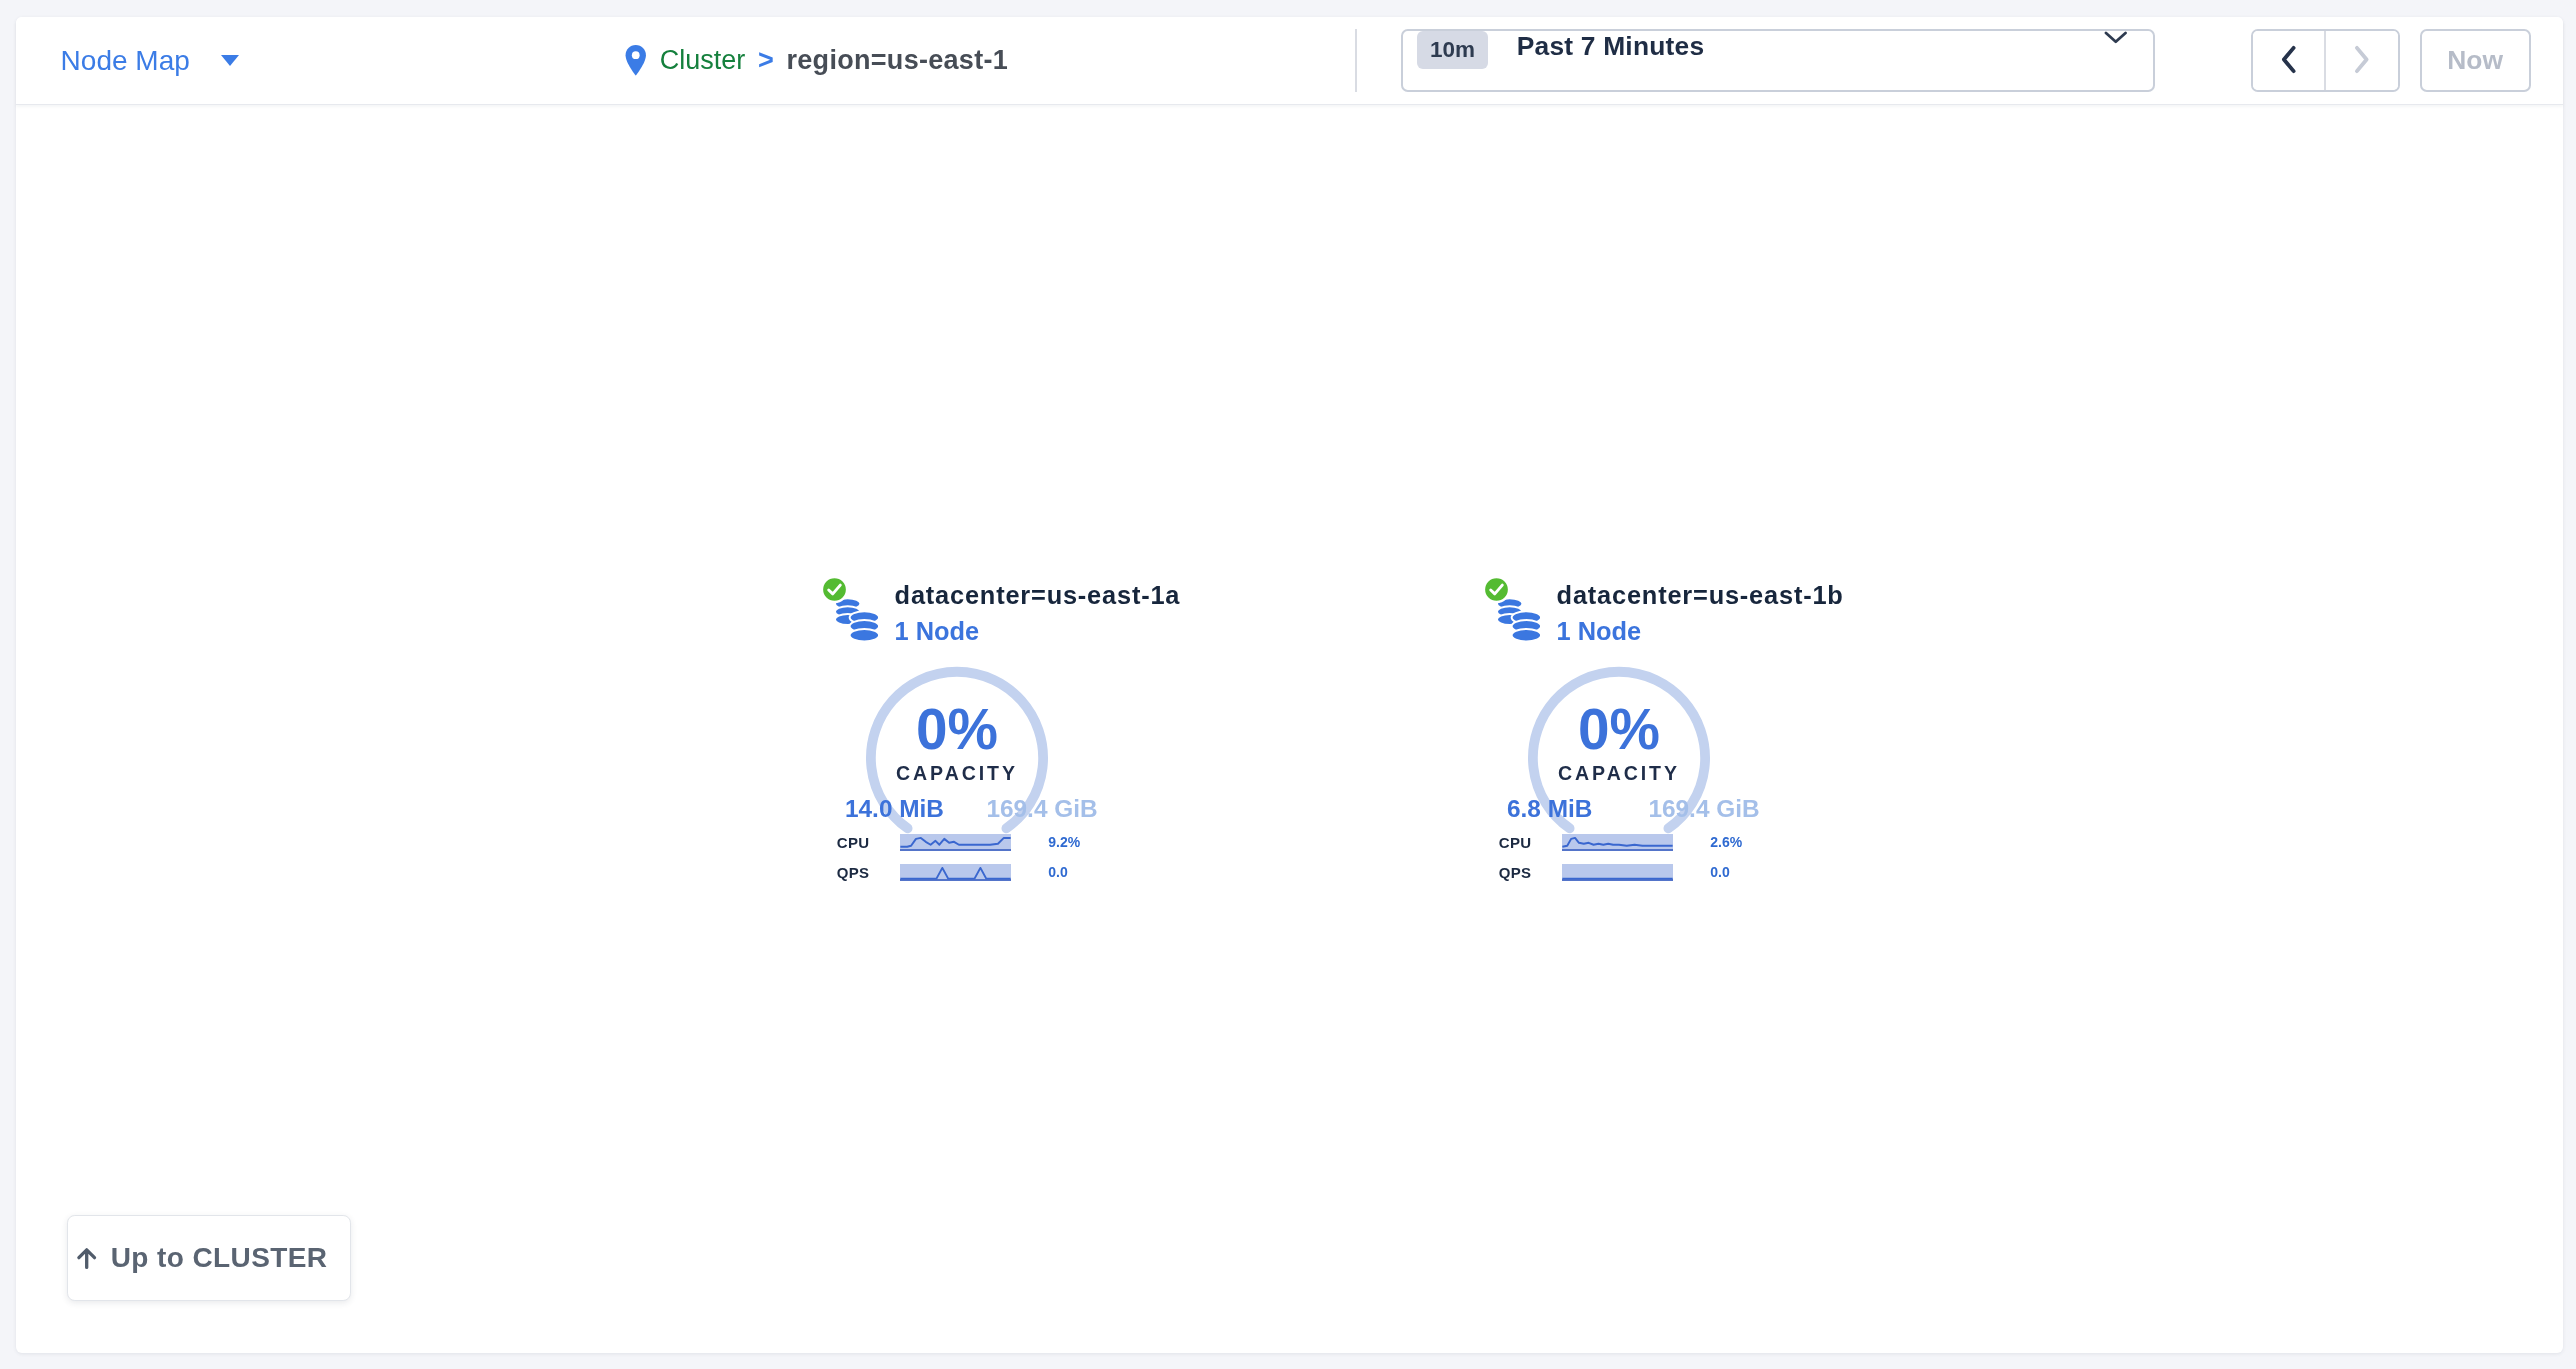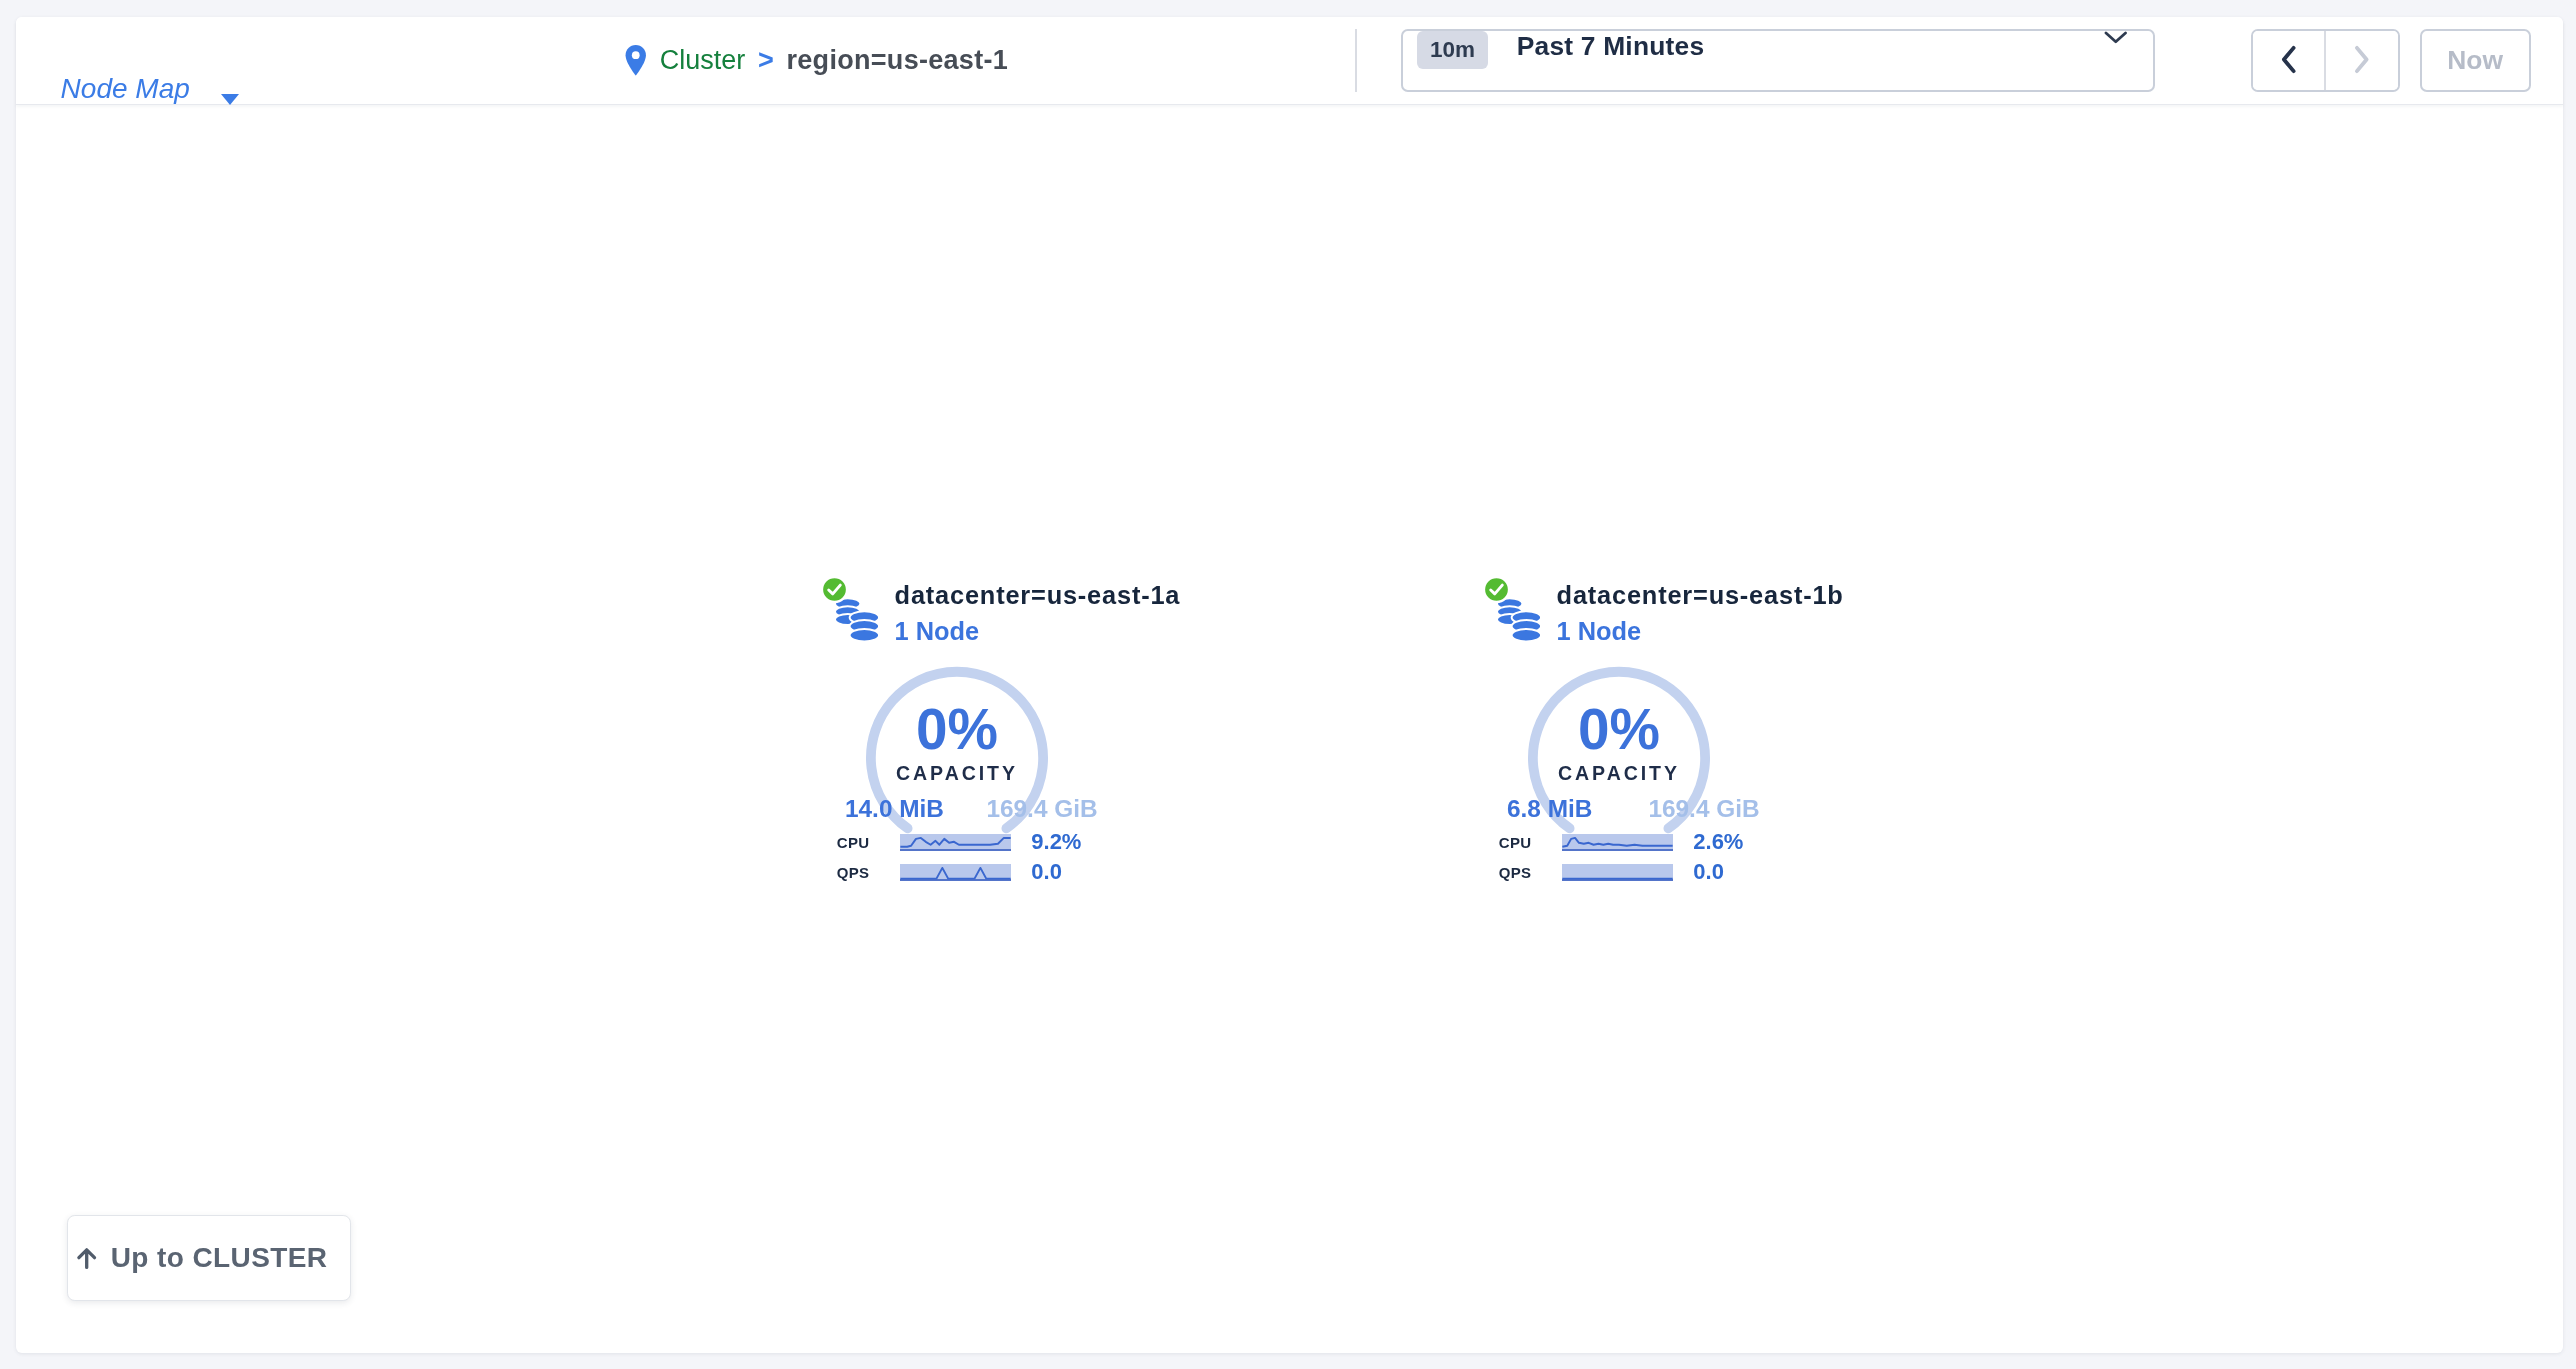--- a/index.html
+++ b/index.html
@@ -21,21 +21,21 @@
 
   
   .topbar {
     position:absolute; left:0; top:0; width:100%; height:88px;
     background:#fff; border-radius:5.9px 5.9px 0 0;
     border-bottom:1px solid #e7e9ee;
     box-shadow:0 2px 2.9px rgba(60,70,90,.05);
   }
   .view-select {
     position:absolute; left:45px; top:0; height:88px;
-    display:flex; align-items:flex-end; gap:31px; cursor:pointer;font-style:italic;
+    display:flex; align-items:center; gap:31px; cursor:pointer;
   }
   .view-select .vs-label { font-size:28px; color:#3b7ce6; }
   .caret-down {
     width:0; height:0;
     border-left:9.8px solid transparent; border-right:9.8px solid transparent;
     border-top:11.7px solid #3b7ce6;
   }
   .breadcrumb {
     position:absolute; left:608px; top:0; height:88px;
     display:flex; align-items:center; gap:12.7px;
@@ -102,21 +102,21 @@
   .metric-row { position:absolute; left:0; display:flex; align-items:center; height:23.5px; }
   .metric-row.r0 { top:256px; }
   .metric-row.r1 { top:286px; }
   .m-label { width:67px; text-align:center; font-size:15px; font-weight:700; color:#1c2a42; letter-spacing:0.3px; }
   .spark {
     margin-left:13.7px; width:111px; height:16.6px;
     background:#b9c8ec; border-bottom:2px solid #5474c9; position:relative;
   }
   .spark svg { position:absolute; left:0; top:0; overflow:visible; }
   .spark polyline { fill:none; stroke:#3a67cf; stroke-width:2; stroke-linejoin:round; }
-  .m-value { margin-left:20px; font-size:22px; font-weight:700; color:#2f6ad1;text-align:right; }
+  .m-value { margin-left:37px; font-size:14px; font-weight:700; color:#2f6ad1;text-align:right; }
 
   
   .up-button {
     position:absolute; left:51px; top:1198px; width:284px; height:86px;
     background:#fff; border:1px solid #e2e5ea; border-radius:7.8px;
     box-shadow:0 2px 5.9px rgba(40,50,70,.10);
     display:flex; align-items:center; justify-content:flex-start; gap:11.7px;
     font-size:28px; font-weight:600; color:#5a6472; letter-spacing:0.4px;
     cursor:pointer; font-family:inherit;
   }

